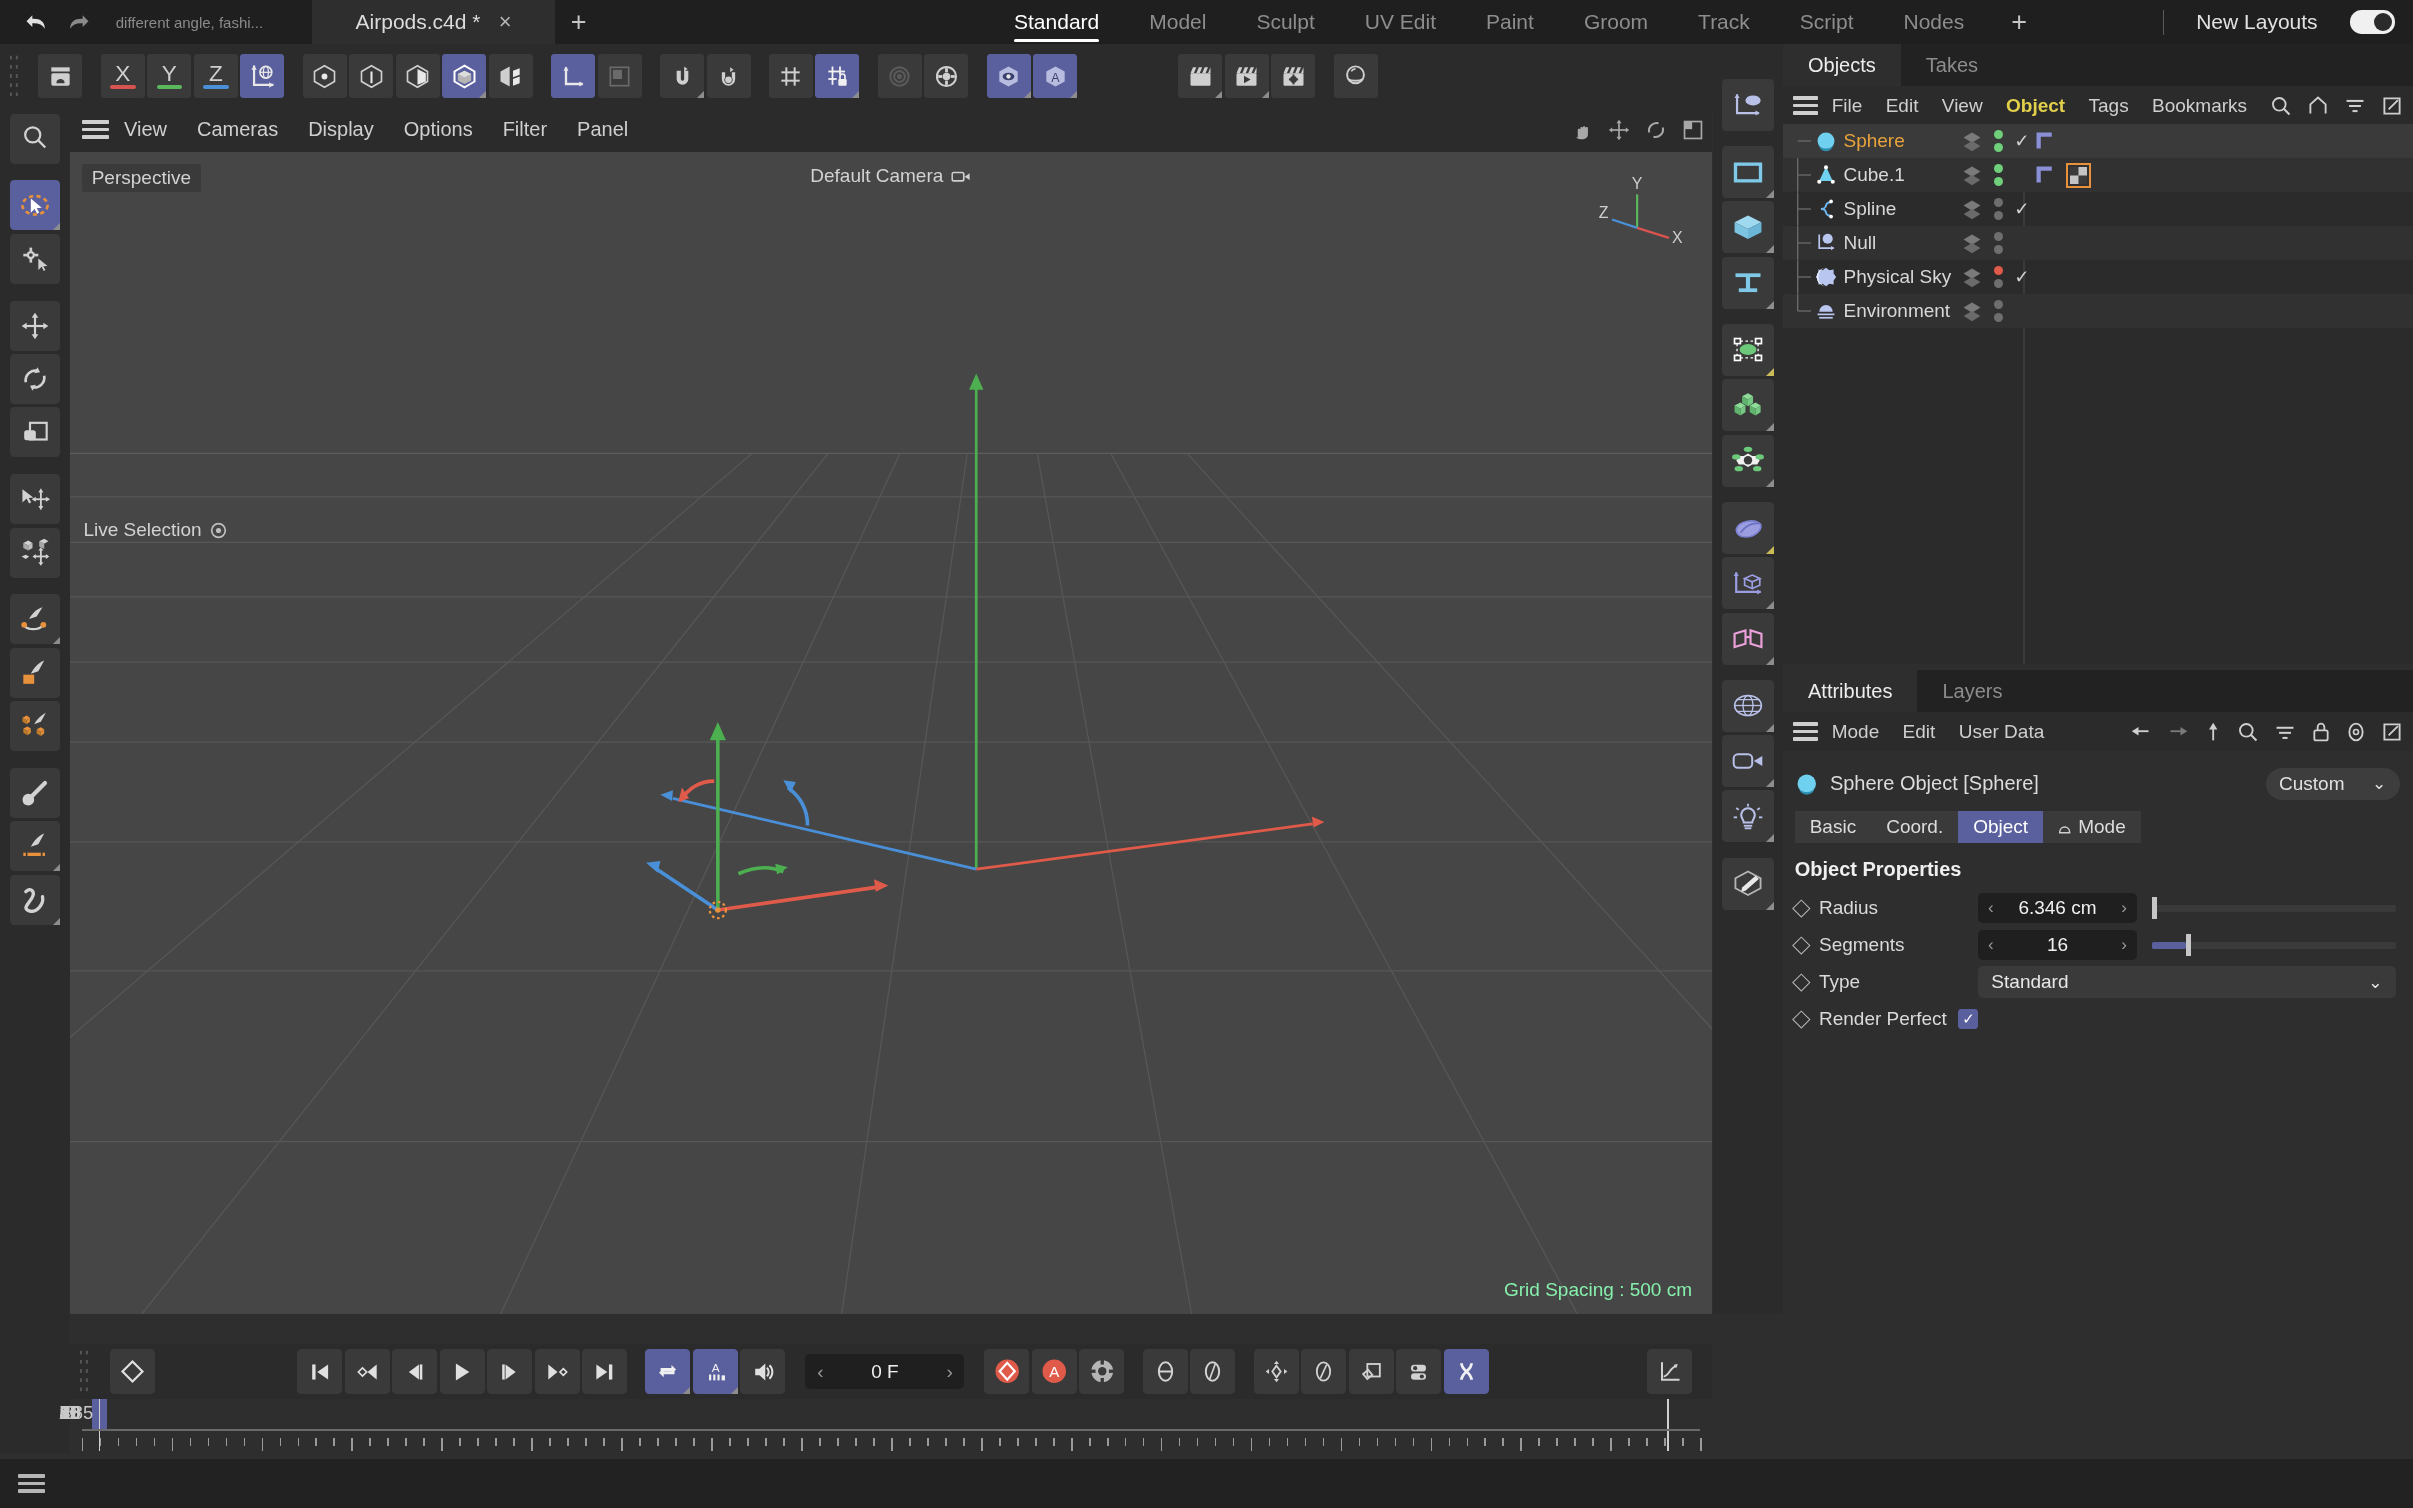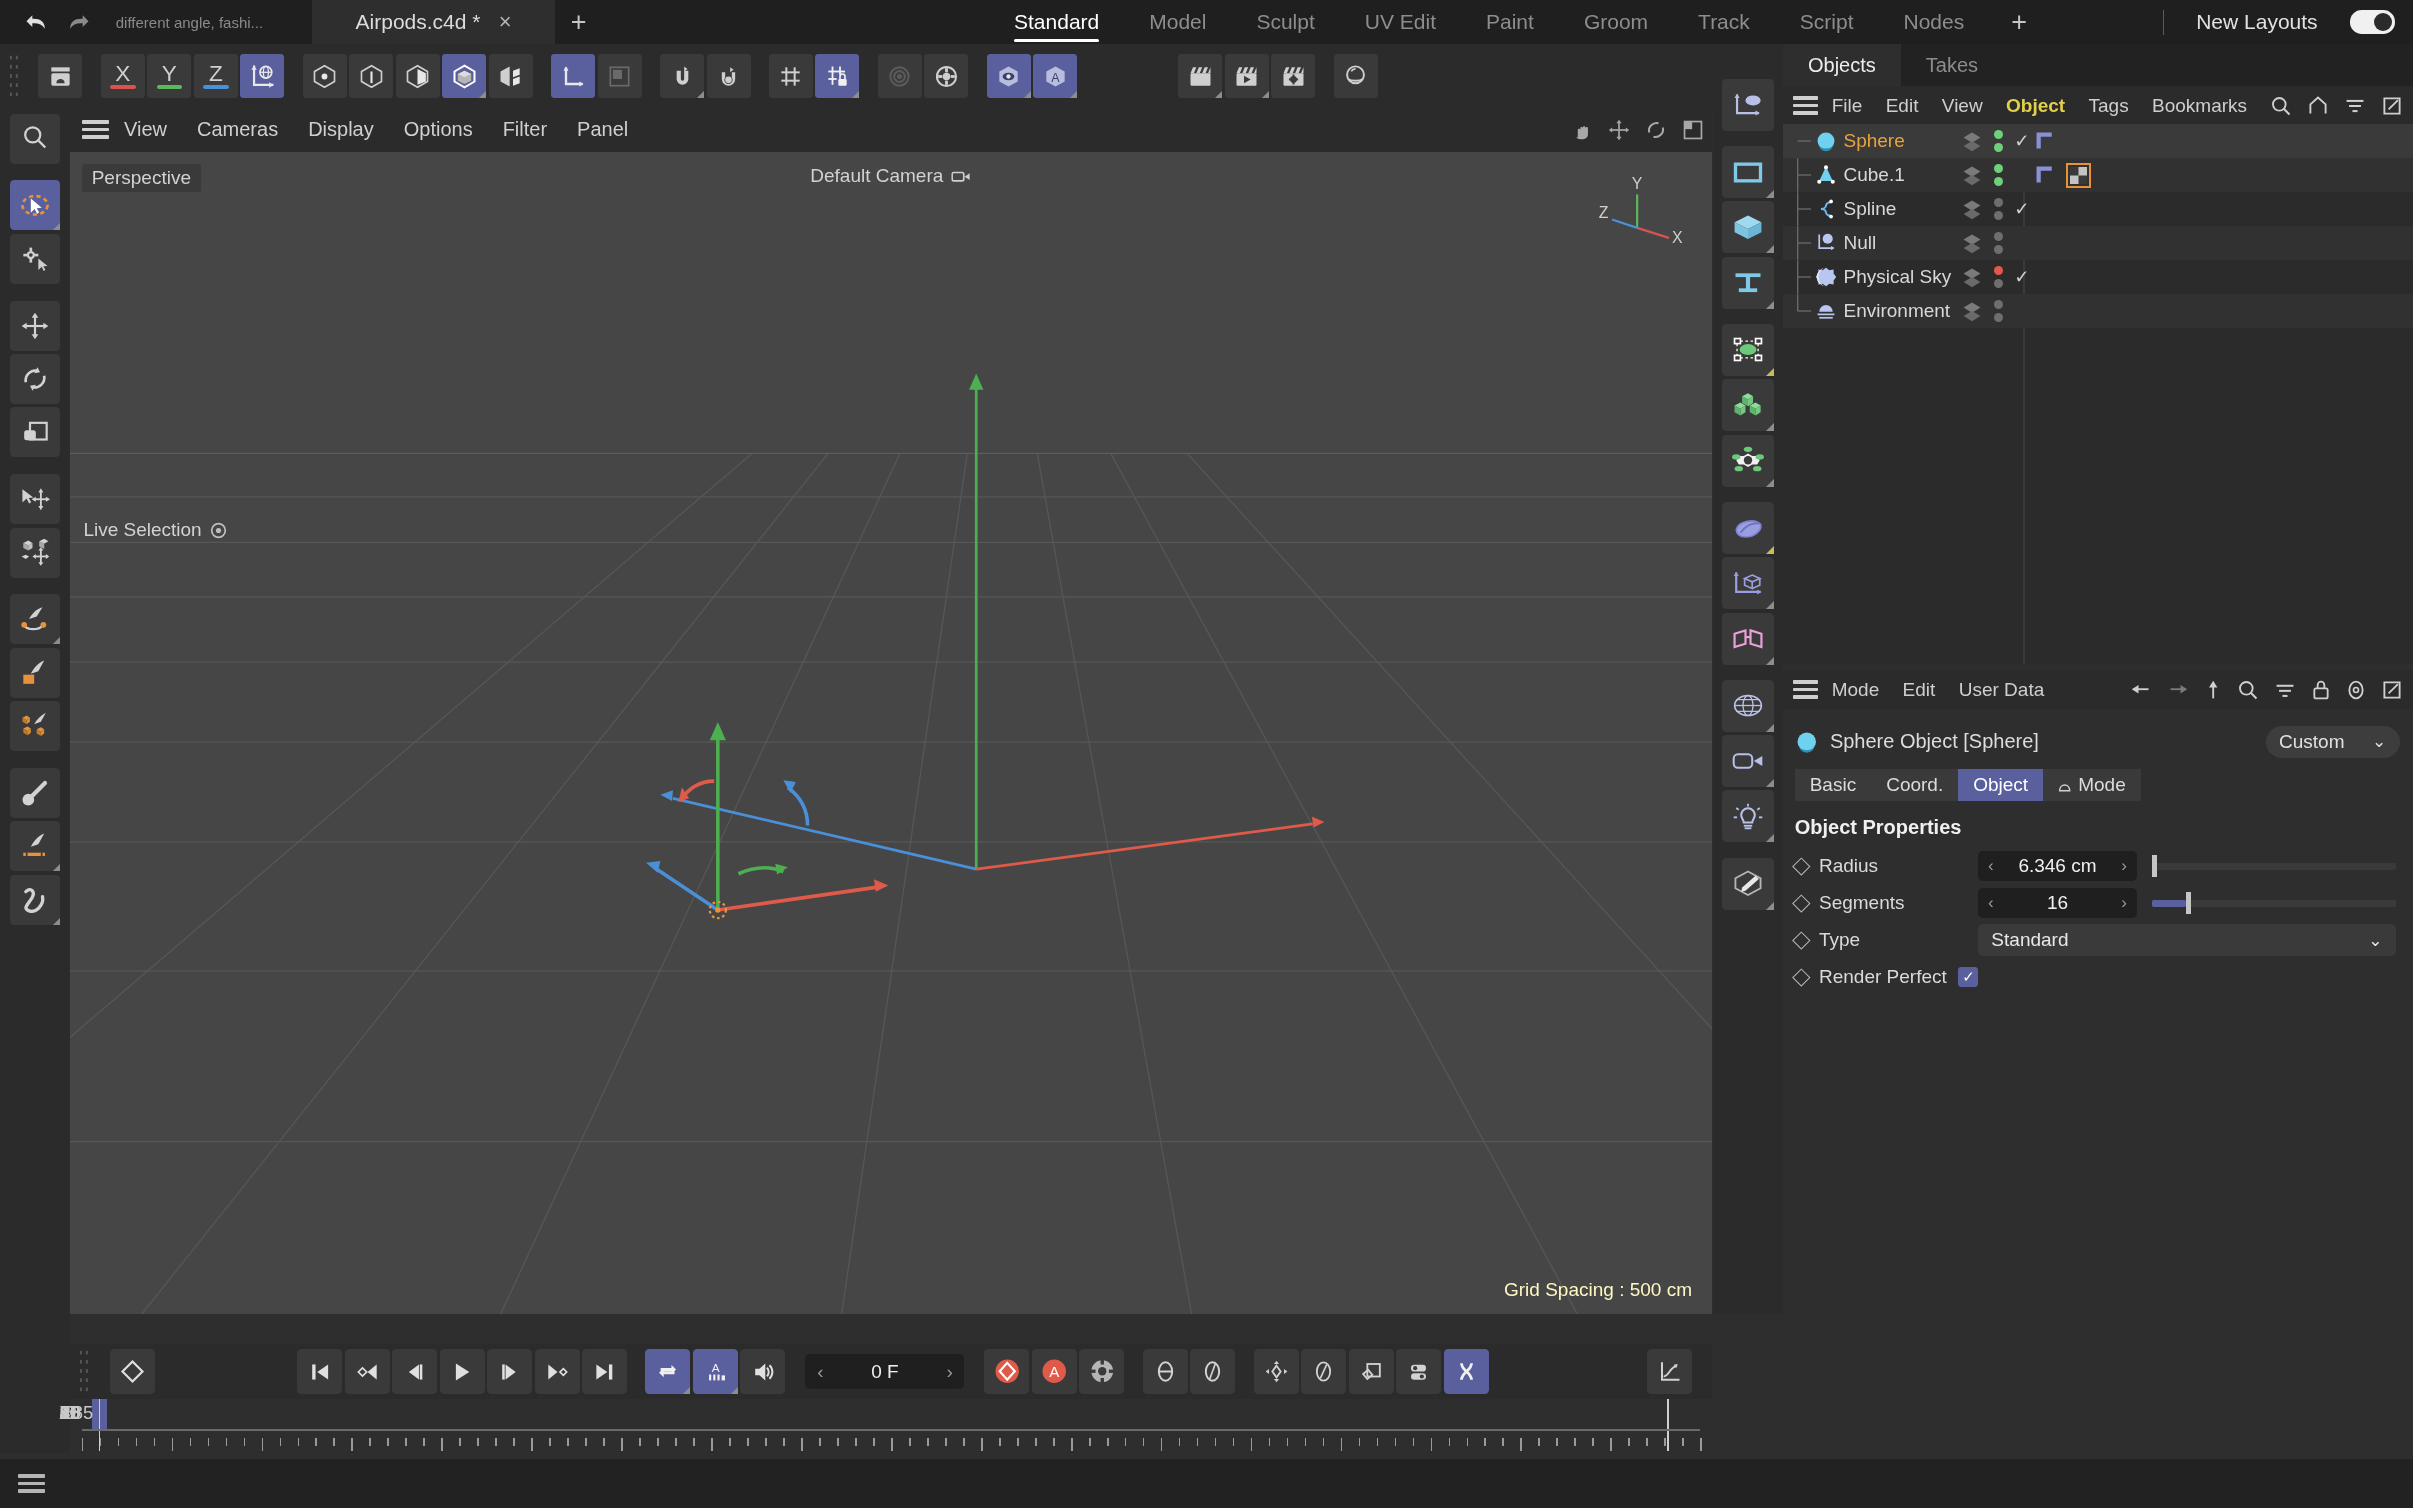--- a/index.html
+++ b/index.html
@@ -95,21 +95,21 @@
   .vm-burger span { display:block; width:27px; height:3.4px; background:#cfcfcf; border-radius:0.8px; }
   .vm-item { font-size:20px; color:#cfcfcf; padding:0 15px; cursor:pointer; }
   .vm-right { position:absolute; right:8.4px; display:flex; align-items:center; gap:15px; }
 
   .viewport {
     position:absolute; left:0; top:45px; right:0; bottom:0;
     background:#464646; overflow:hidden;
   }
   .vp-label { position:absolute; font-size:19px; color:#d2d2d2;text-align:center; }
   .vp-chip { background:#3a3a3a; padding:3.4px 10px; border-radius:2.5px; }
-  .gridspacing { position:absolute; right:20px; bottom:13.4px; font-size:19px; color:#fef9c3; }
+  .gridspacing { position:absolute; right:20px; bottom:13.4px; font-size:19px; color:#86efac; }
 
   
   .rightpal {
     position:absolute; right:630px; top:74px; width:70px; bottom:194px;
     background:#2b2b2b; padding-top:5px;
   }
   .rpbtn {
     width:52px; height:52px; margin:0 auto 3.4px auto; background:#3a3a3a; border-radius:4.2px;
     display:flex; align-items:center; justify-content:center; position:relative; cursor:pointer;
   }
@@ -1080,20 +1080,24 @@
               <div class="dot"></div>
               <div class="dot"></div>
             </div>
         </div>
       </div>
 
     </div>
   </div>
 
   <div class="attrpanel">
+    <div class="paneltabs">
+      <div class="ptab active">Attributes</div>
+      <div class="ptab">Layers</div>
+    </div>
     <div class="panelmenu">
       <div class="pm-burger">
           <span></span>
           <span></span>
           <span></span>
         </div>
       <div class="pm-item">Mode</div>
       <div class="pm-item">Edit</div>
       <div class="pm-item">User Data</div>
       <div class="pm-right">

